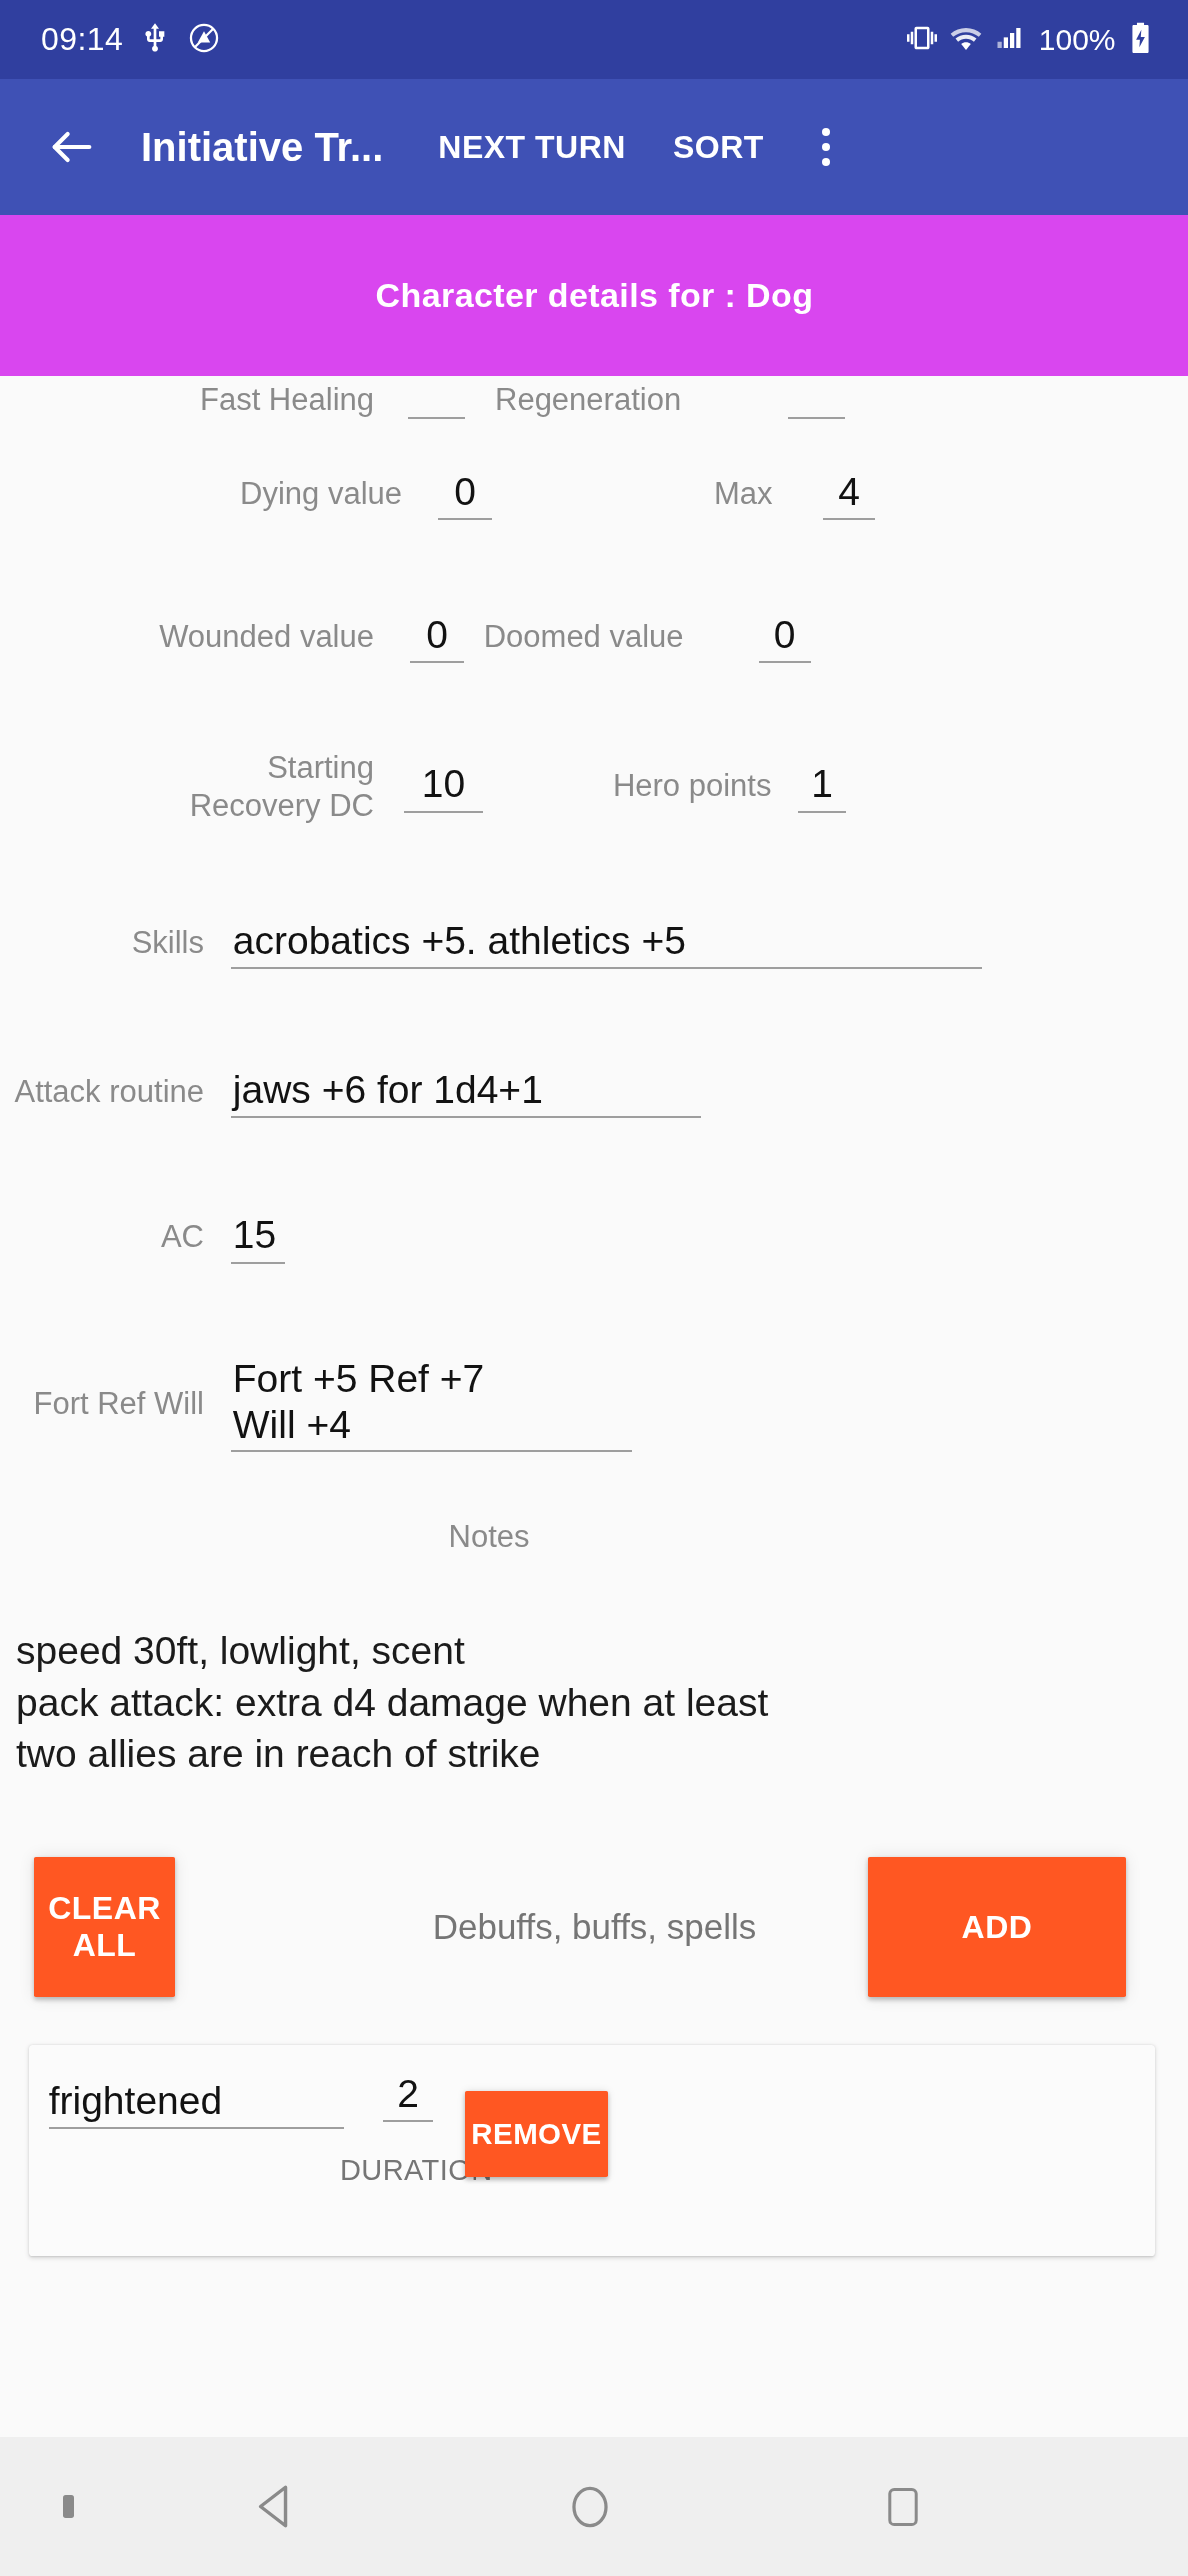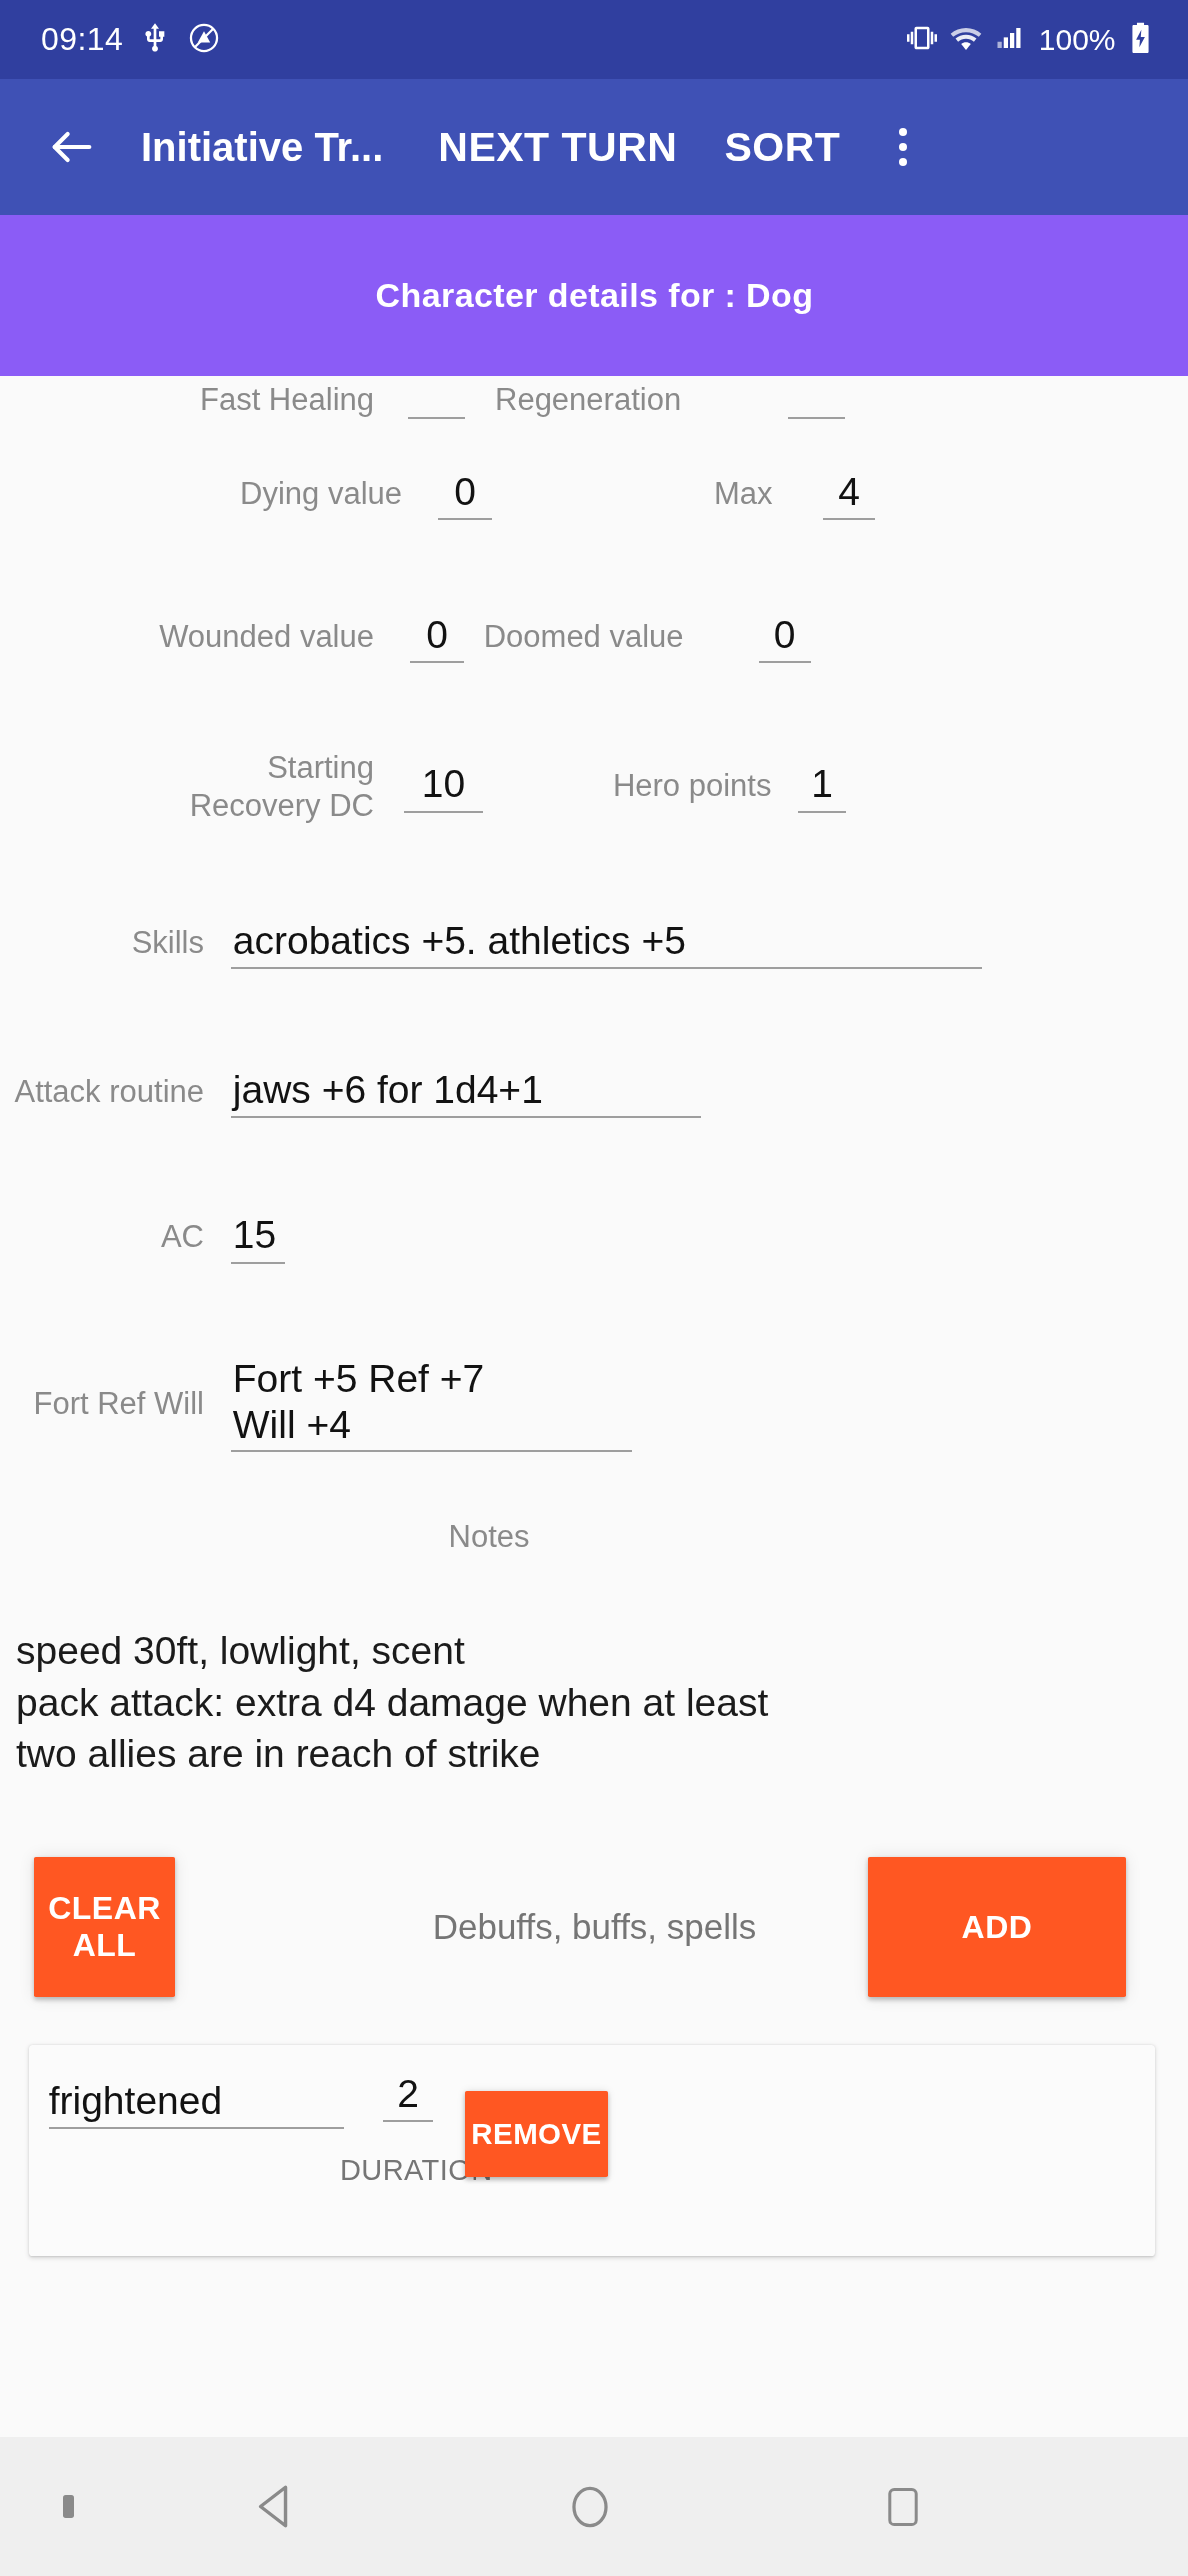--- a/index.html
+++ b/index.html
@@ -74,21 +74,21 @@
   .app-title {
     color: #ffffff;
     font-size: 40px;
     font-weight: bold;
     margin-left: 41px;
     white-space: nowrap;
     overflow: hidden;
   }
   .appbar-action {
     color: #ffffff;
-    font-size: 41px;
+    font-size: 32px;
     font-weight: bold;
     letter-spacing: 0.5px;
     white-space: nowrap;
   }
   .act-next { margin-left: 55px; }
   .act-sort { margin-left: 47px; }
   .overflow-dots {
     margin-left: 39px;
     width: 47px; height: 57px;
     display: flex; flex-direction: column;
@@ -101,21 +101,21 @@
     border-radius: 50%;
     background: #ffffff;
   }
 
   
   .sub-header {
     position: absolute;
     top: 215px; left: 0;
     width: 1189px;
     height: 161px;
-    background: #8b5cf6;
+    background: #d946ef;
     display: flex;
     align-items: center;
     justify-content: center;
   }
   .sub-header-text {
     color: #ffffff;
     font-size: 34px;
     font-weight: bold;
     letter-spacing: 0.4px;
   }

